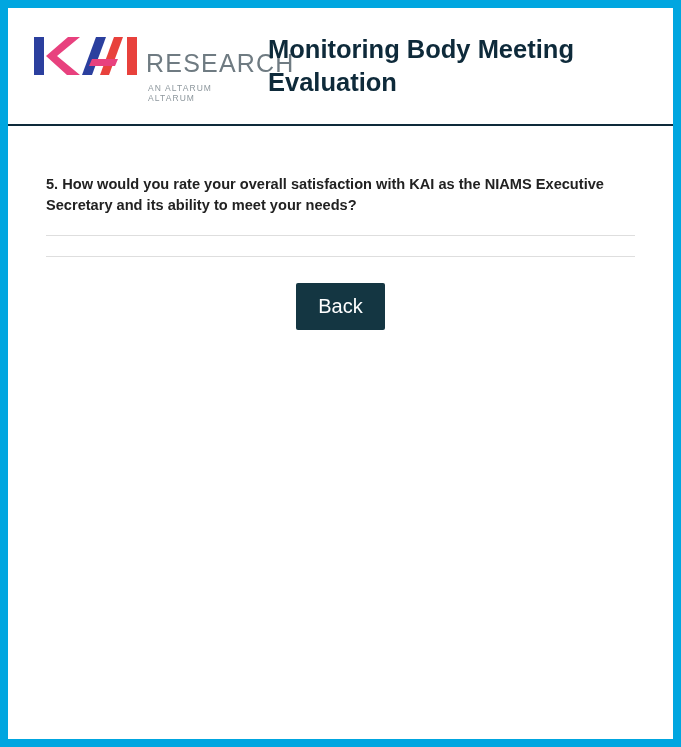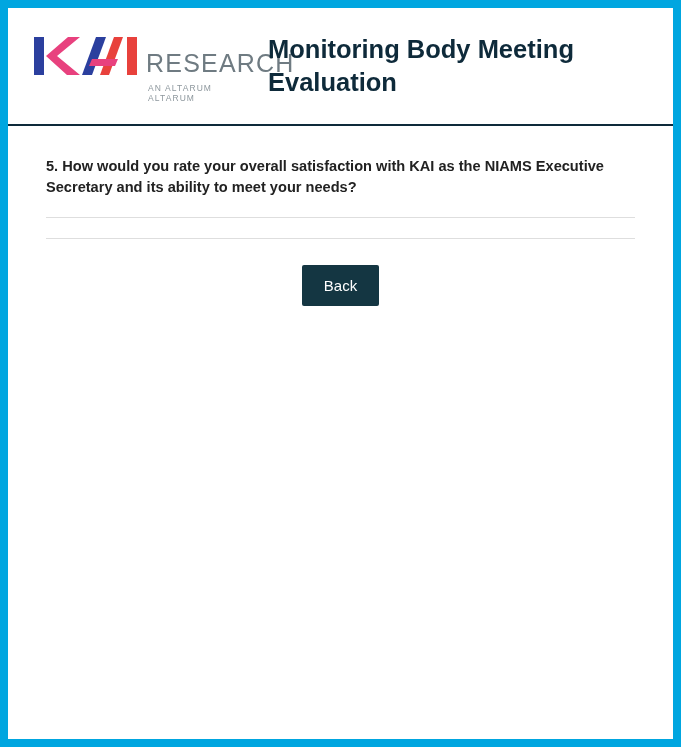--- a/index.html
+++ b/index.html
@@ -78,21 +78,21 @@
     line-height: 1.3;
     padding-left: 6px;
   }
   
   .content {
     flex: 1 1 auto;
     padding: 0 38px;
     box-sizing: border-box;
   }
   .q-block {
-    padding-top: 30px;
+    padding-top: 48px;
   }
   .q-text {
     font-size: 14.6px;
     font-weight: bold;
     color: #222222;
     line-height: 1.42;
     margin: 0 0 14px 0;
   }
   .options {
     margin-left: 28px;
@@ -140,21 +140,21 @@
     display: flex;
     justify-content: center;
     gap: 12px;
     margin-top: 26px;
   }
   .btn {
     background: #143642;
     color: #ffffff;
     border: none;
     font-family: "Liberation Sans", sans-serif;
-    font-size: 15px;
+    font-size: 20px;
     padding: 12px 22px;
     cursor: pointer;
     border-radius: 2px;
   }
   .progress-row {
     display: flex;
     justify-content: center;
     margin-top: 28px;
   }
   .progress {

